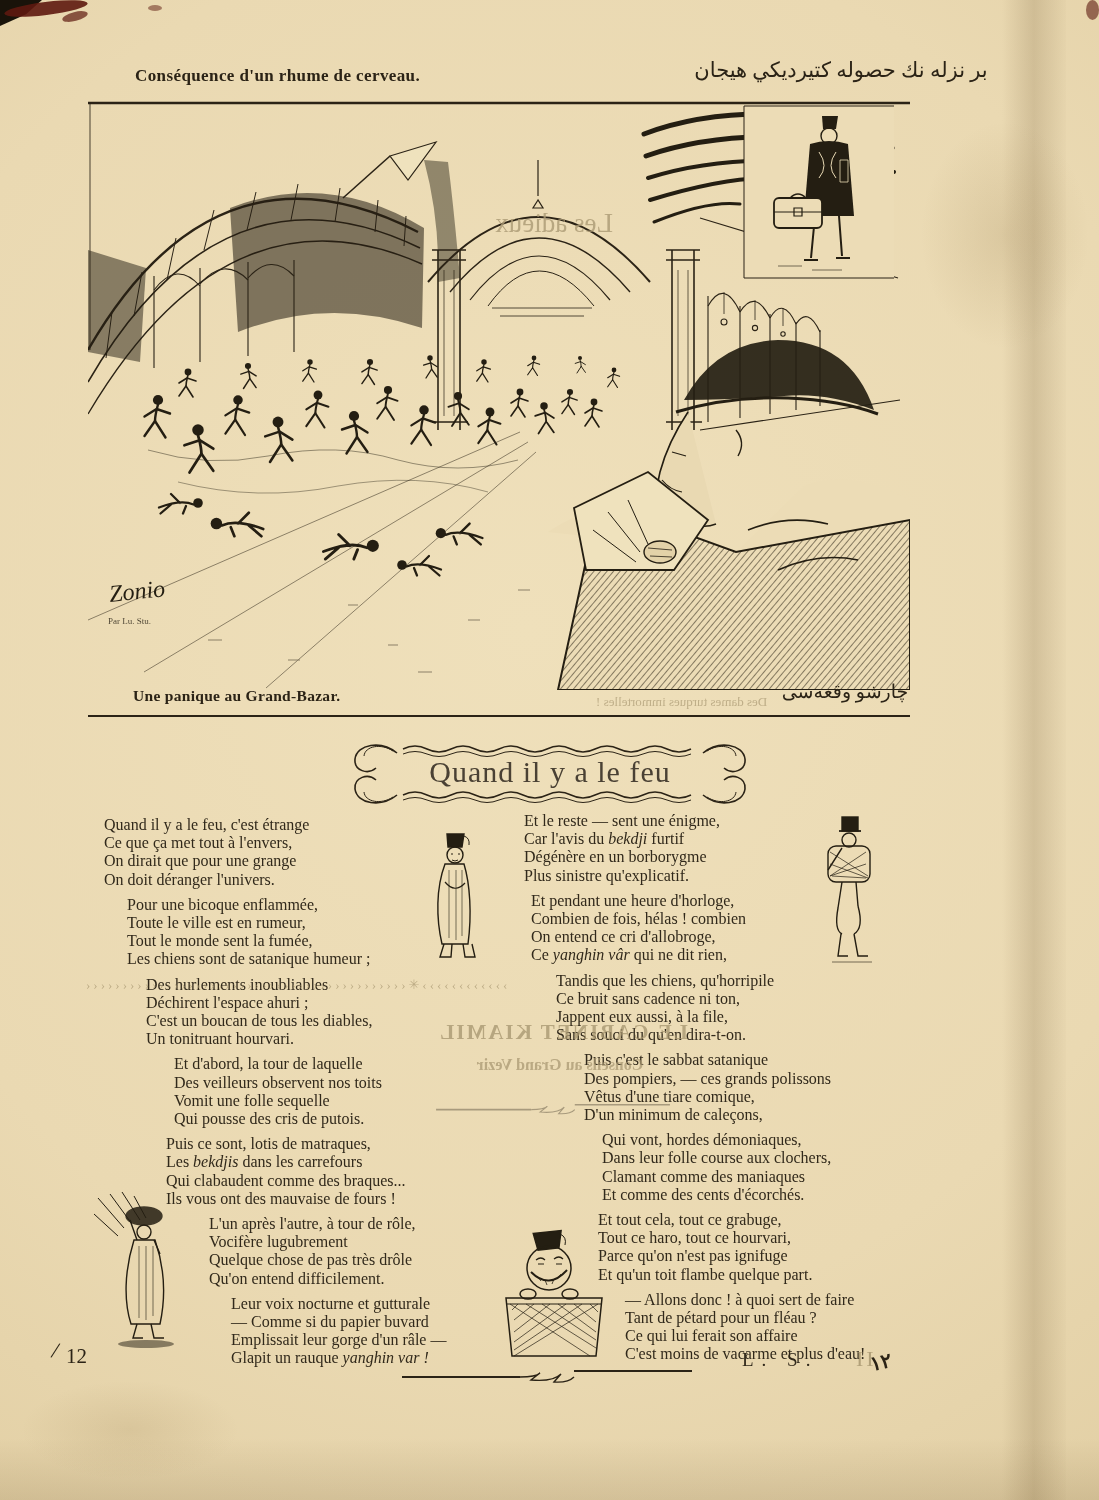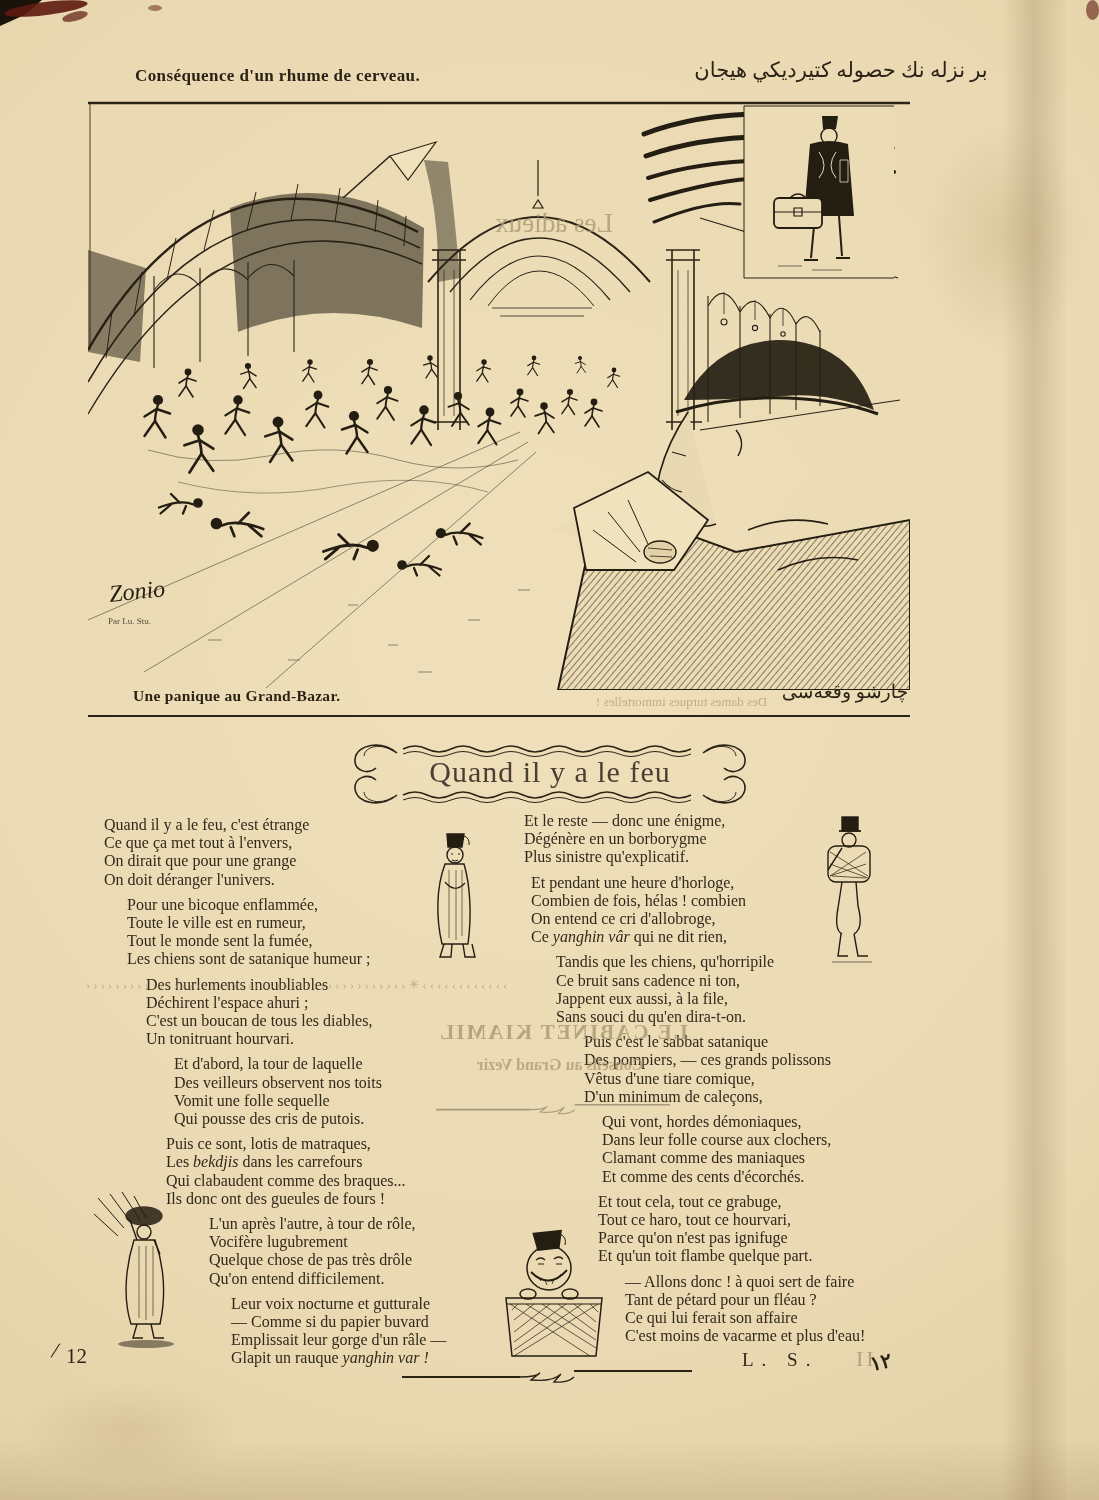--- a/index.html
+++ b/index.html
@@ -270,38 +270,39 @@
       <div class="stanza" style="margin-left: 70px;">
         <div class="pline">Et d'abord, la tour de laquelle</div>
         <div class="pline">Des veilleurs observent nos toits</div>
         <div class="pline">Vomit une folle sequelle</div>
         <div class="pline">Qui pousse des cris de putois.</div>
       </div>
       <div class="stanza" style="margin-left: 62px;">
         <div class="pline">Puis ce sont, lotis de matraques,</div>
         <div class="pline">Les <i>bekdjis</i> dans les carrefours</div>
         <div class="pline">Qui clabaudent comme des braques...</div>
-        <div class="pline">Ils donc ont des gueules de fours !</div>
+        <div class="pline">Ils vous ont des mauvaise de fours !</div>
       </div>
       <div class="stanza" style="margin-left: 105px;">
         <div class="pline">L'un après l'autre, à tour de rôle,</div>
         <div class="pline">Vocifère lugubrement</div>
         <div class="pline">Quelque chose de pas très drôle</div>
         <div class="pline">Qu'on entend difficilement.</div>
       </div>
       <div class="stanza" style="margin-left: 127px;">
         <div class="pline">Leur voix nocturne et gutturale</div>
         <div class="pline">— Comme si du papier buvard</div>
         <div class="pline">Emplissait leur gorge d'un râle —</div>
         <div class="pline">Glapit un rauque <i>yanghin var !</i></div>
       </div>
     </div>
   <div class="col col-right">
       <div class="stanza" style="margin-left: 0px;">
-        <div class="pline">Et le reste — donc une énigme,</div>
+        <div class="pline">Et le reste — sent une énigme,</div>
+        <div class="pline">Car l'avis du <i>bekdji</i> furtif</div>
         <div class="pline">Dégénère en un borborygme</div>
         <div class="pline">Plus sinistre qu'explicatif.</div>
       </div>
       <div class="stanza" style="margin-left: 7px;">
         <div class="pline">Et pendant une heure d'horloge,</div>
         <div class="pline">Combien de fois, hélas ! combien</div>
         <div class="pline">On entend ce cri d'allobroge,</div>
         <div class="pline">Ce <i>yanghin vâr</i> qui ne dit rien,</div>
       </div>
       <div class="stanza" style="margin-left: 32px;">

